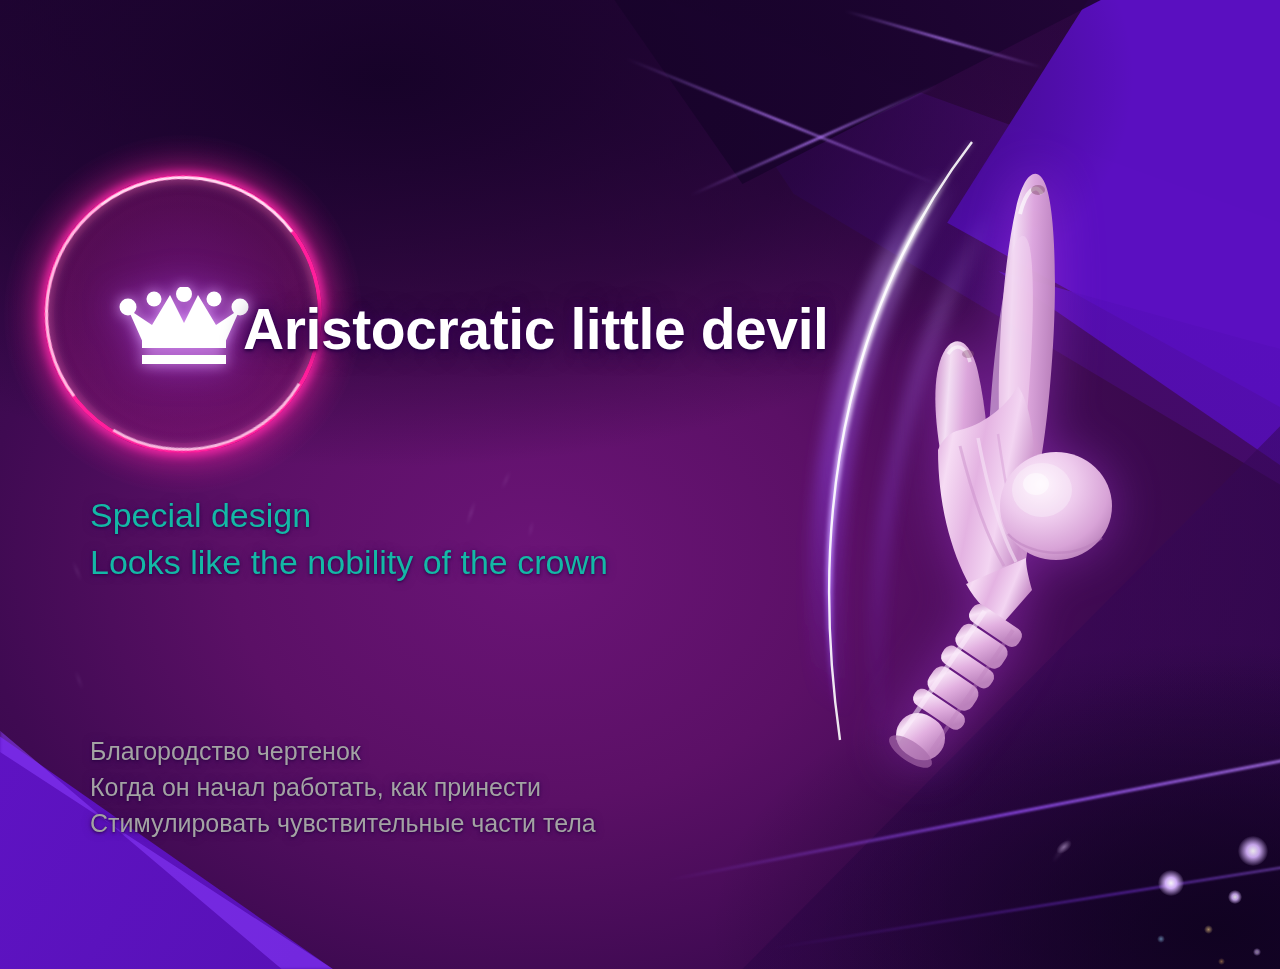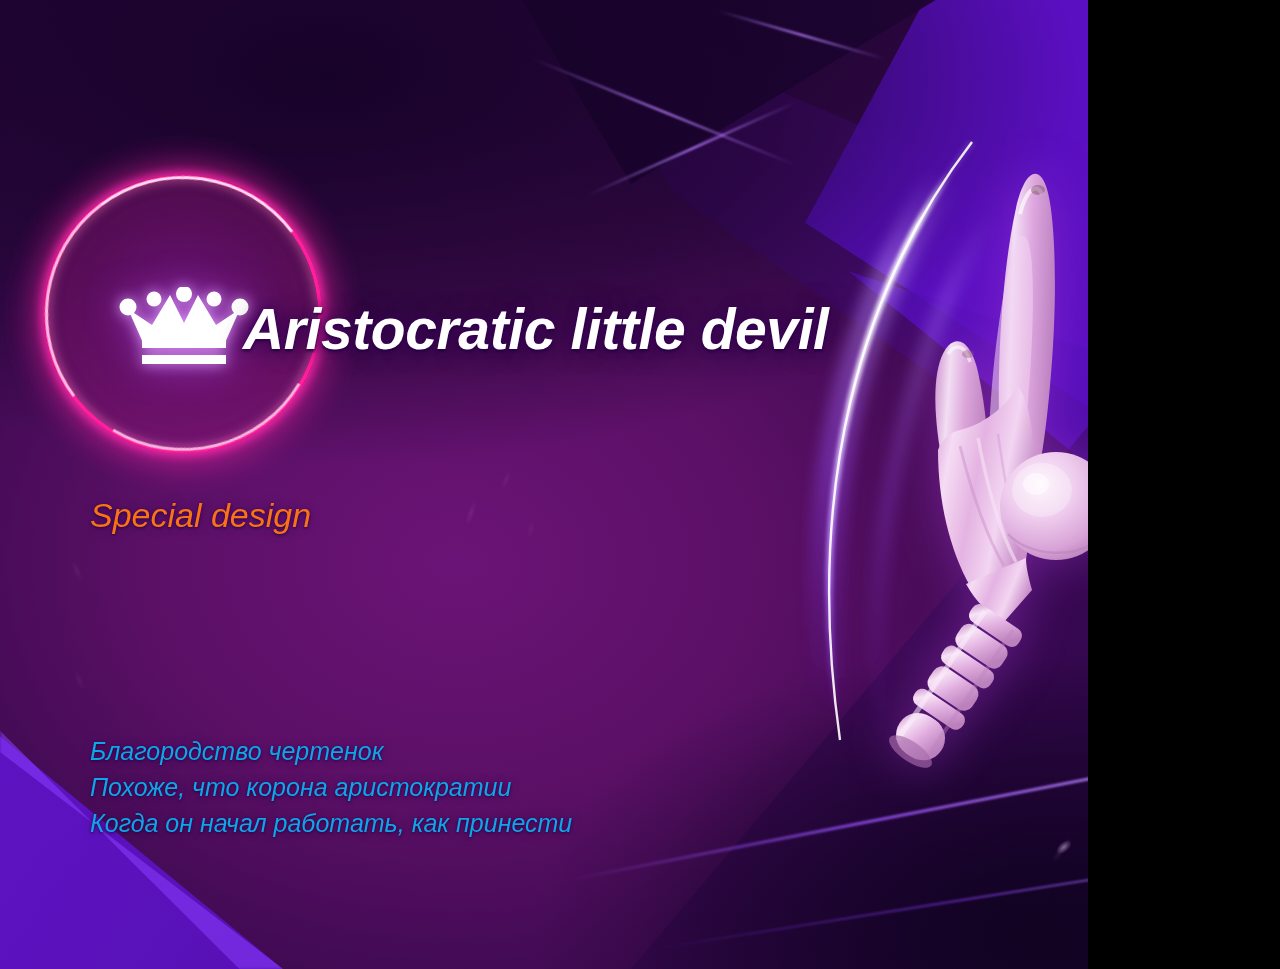--- a/index.html
+++ b/index.html
@@ -3,26 +3,25 @@
 <meta charset="utf-8">
 <title>Aristocratic little devil</title>
 <style>
   html, body {
     margin: 0;
     padding: 0;
     background: #000;
   }
   #banner {
     position: relative;
-    width: 1088px;
+    width: 1280px;
     height: 969px;
     overflow: hidden;
     background: #2d0a45;
     font-family: "Liberation Sans", "DejaVu Sans", sans-serif;
-    font-style: italic;
     -webkit-font-smoothing: antialiased;
   }
 
   
   .bg-base {
     position: absolute;
     inset: 0;
     background:
       radial-gradient(ellipse 900px 700px at 42% 58%, #6b1477 0%, #5b1066 34%, #3f0a52 62%, #2c0741 100%);
   }
@@ -215,34 +214,34 @@
   
   .features-en {
     position: absolute;
     left: 90px;
     top: 492px;
     z-index: 6;
   }
   .features-en .line {
     font-size: 34px;
     line-height: 47px;
-    color: #f97316;
+    color: #14b8a6;
     white-space: nowrap;
     text-shadow: 0 1px 3px rgba(35,0,60,0.85), 0 0 10px rgba(60,5,95,0.6);
   }
   .features-ru {
     position: absolute;
     left: 90px;
     top: 733px;
     z-index: 6;
   }
   .features-ru .line {
     font-size: 25px;
     line-height: 36px;
-    color: #0ea5e9;
+    color: #a3a3a3;
     white-space: nowrap;
     text-shadow: 0 1px 3px rgba(35,0,60,0.85), 0 0 9px rgba(60,5,95,0.6);
   }
 
   
   .swoosh {
     position: absolute;
     left: 760px;
     top: 140px;
     width: 420px;
@@ -411,21 +410,22 @@
     <path d="M200,64 C206,40 216,32 222,44" stroke="#ffffff" stroke-width="4" fill="none" opacity="0.65"></path>
     <path d="M128,204 C136,192 146,196 150,212" stroke="#ffffff" stroke-width="3.5" fill="none" opacity="0.55"></path>
     <ellipse cx="218" cy="40" rx="7" ry="5" fill="#8d5a78" opacity="0.55"></ellipse>
     <ellipse cx="148" cy="204" rx="6" ry="4" fill="#8d5a78" opacity="0.4"></ellipse>
   </svg>
 
   <div class="title">Aristocratic little devil</div>
 
   <div class="features-en">
     <div class="line">Special design</div>
+    <div class="line">Looks like the nobility of the crown</div>
   </div>
 
   <div class="features-ru">
     <div class="line">Благородство чертенок</div>
-    <div class="line">Похоже, что корона аристократии</div>
     <div class="line">Когда он начал работать, как принести</div>
+    <div class="line">Стимулировать чувствительные части тела</div>
   </div>
 
 </div>
 
 </body></html>

